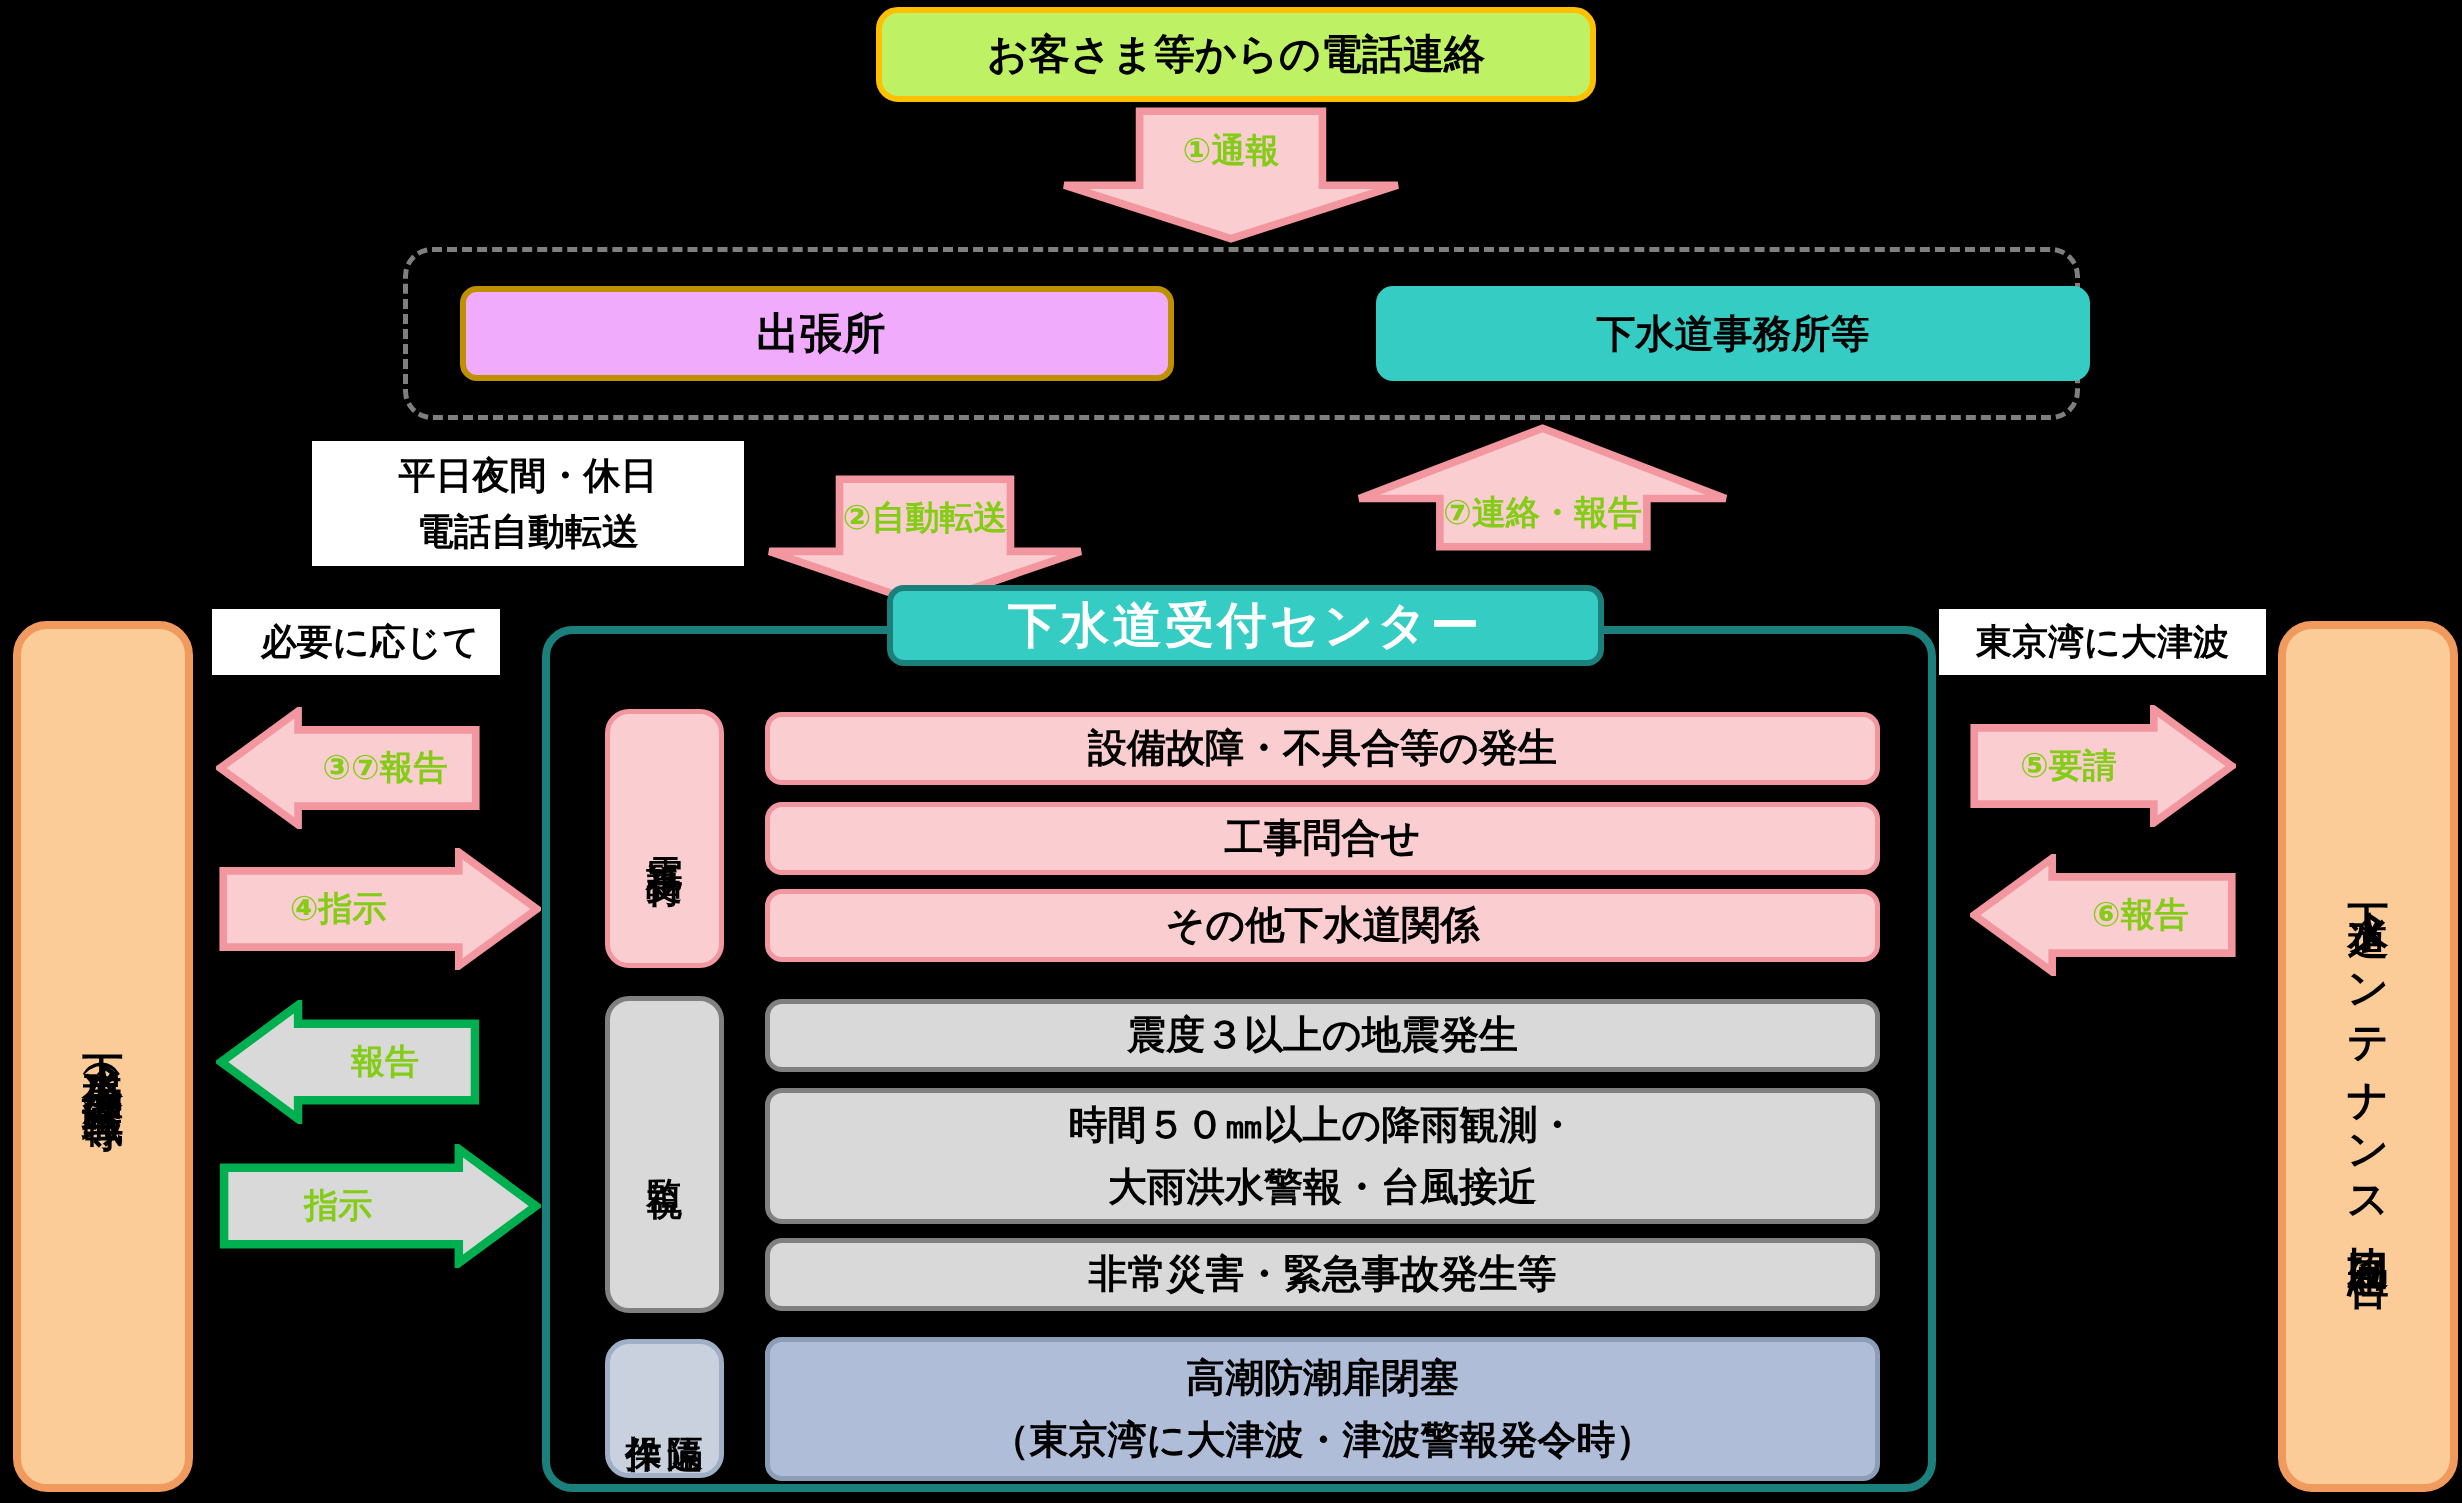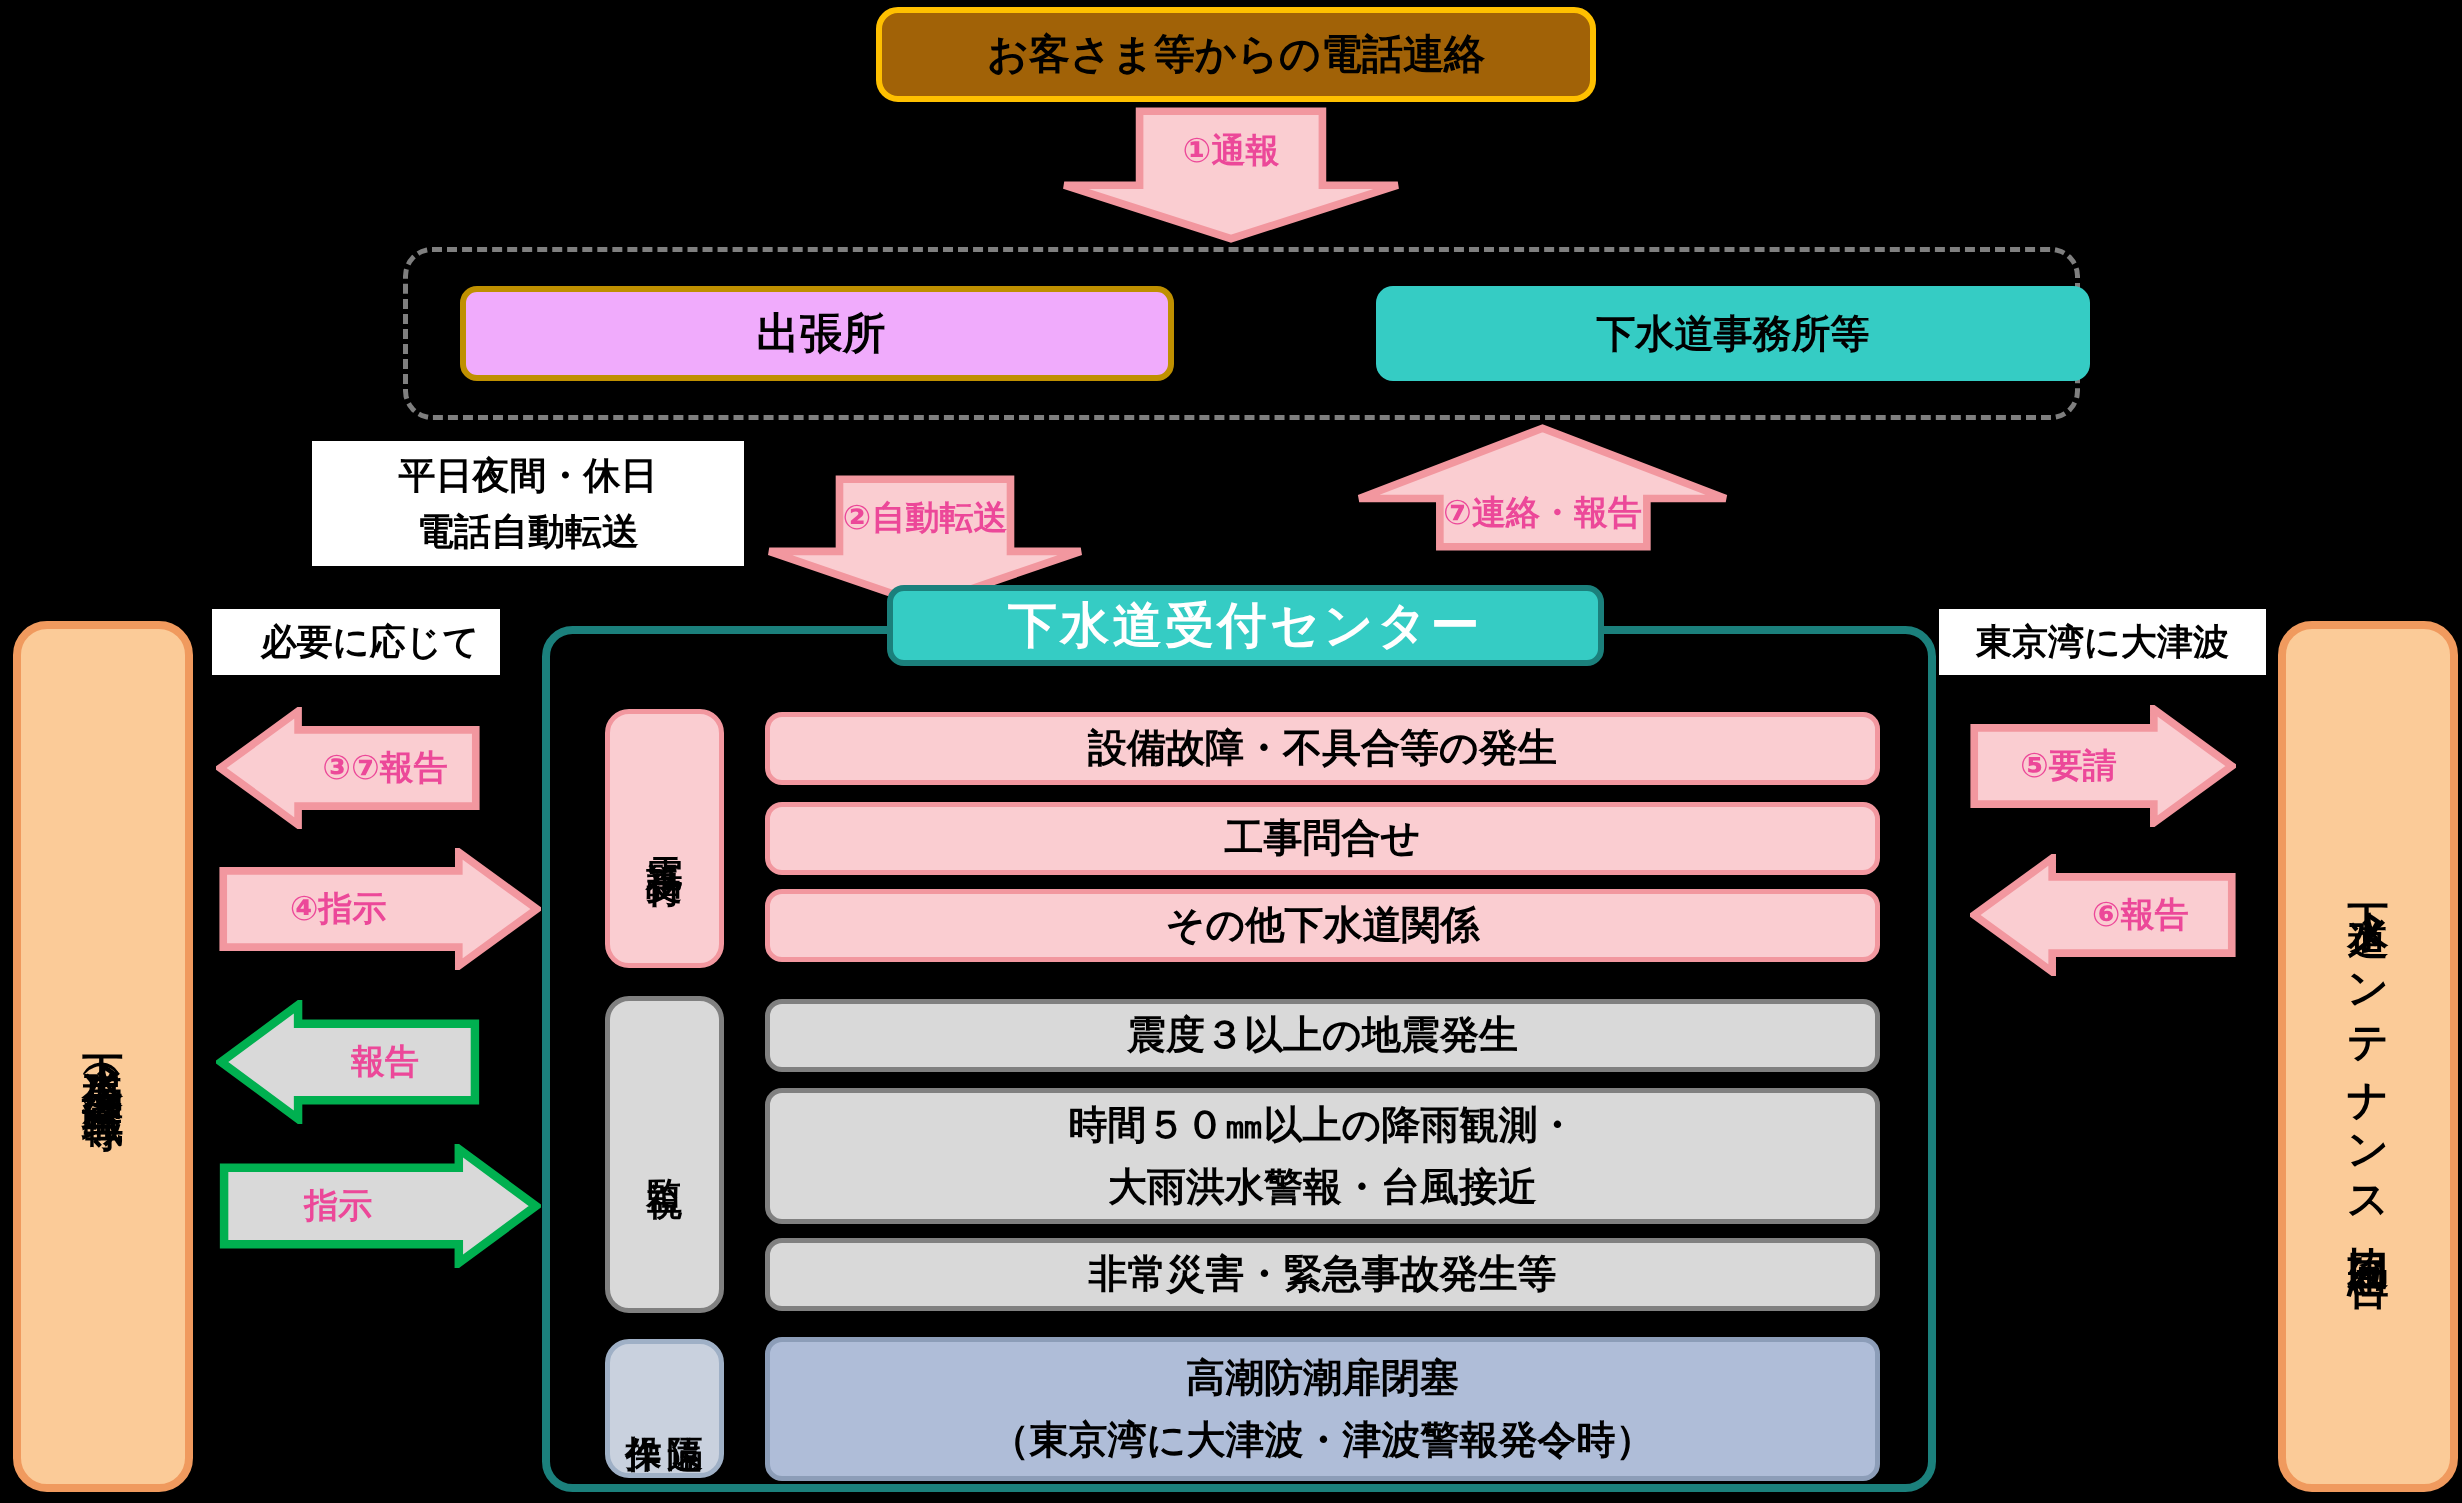--- a/index.html
+++ b/index.html
@@ -2,21 +2,21 @@
 <html style="font-size:13.6px"><head>
 <meta charset="utf-8">
 <style>
   html,body{margin:0;padding:0;background:#000;}
   #stage{position:relative;width:2462px;height:1504px;background:#000;overflow:hidden;
          font-family:"Liberation Sans","DejaVu Sans",sans-serif;font-weight:bold;color:#000;}
   .abs{position:absolute;box-sizing:border-box;}
   .box{display:flex;align-items:center;justify-content:center;text-align:center;}
   .multiline{white-space:pre-line;}
   
-  .top-box{background:#a16207;border:6.8px solid #FFC000;border-radius:22px;font-size:41px;}
+  .top-box{background:#bef264;border:6.8px solid #FFC000;border-radius:22px;font-size:41px;}
   
   .dashed-group{border:5.1px dashed #7F7F7F;border-radius:29px;background:transparent;}
   .branch-box{background:#f0abfc;border:6.8px solid #BF9000;border-radius:17px;font-size:43px;padding-left:8px;}
   .office-box{background:#35CCC4;border-radius:17px;font-size:39px;}
   
   .note-box{background:#FFFFFF;font-size:37px;line-height:1.5;}
   .note-small{background:#FFFFFF;font-size:36px;}
   
   .main-box{border:8.5px solid #1B807C;border-radius:30.5px;background:#000;}
   .header-box{background:#35CCC4;border:6.8px solid #1B807C;border-radius:17px;
@@ -32,21 +32,21 @@
   .vlabel-gray{background:#D9D9D9;border:5.1px solid #808080;}
   .vlabel-blue{background:#C9D1DE;border:5.1px solid #9FB0C6;}
   .vtext{writing-mode:vertical-rl;font-size:36px;letter-spacing:5.1px;line-height:1.15;}
   
   .side-box{background:#FBCB98;border:8.5px solid #F09A5E;border-radius:34px;}
   .side-text{writing-mode:vertical-rl;font-size:41px;letter-spacing:6.8px;line-height:1.1;}
   
   .arrow{position:absolute;}
   .arrow svg{position:absolute;left:0;top:0;width:100%;height:100%;}
   .arrow .lbl{position:absolute;display:flex;align-items:center;justify-content:center;
-              font-size:34px;font-weight:bold;color:#ec4899;text-align:center;}
+              font-size:34px;font-weight:bold;color:#84cc16;text-align:center;}
   .fill-pink{fill:#FACDD1;stroke:#F2979F;stroke-width:9;}
   .fill-green{fill:#D9D9D9;stroke:#00B050;stroke-width:10;}
   .lbl-down{left:12%;right:12%;top:6%;height:52%;}
   .lbl-up{left:15%;right:15%;top:44%;height:52%;}
   .lbl-left{left:30%;right:2%;top:8%;bottom:8%;}
   .lbl-right{left:2%;right:28%;top:8%;bottom:8%;}
 </style>
 </head>
 <body>
 

